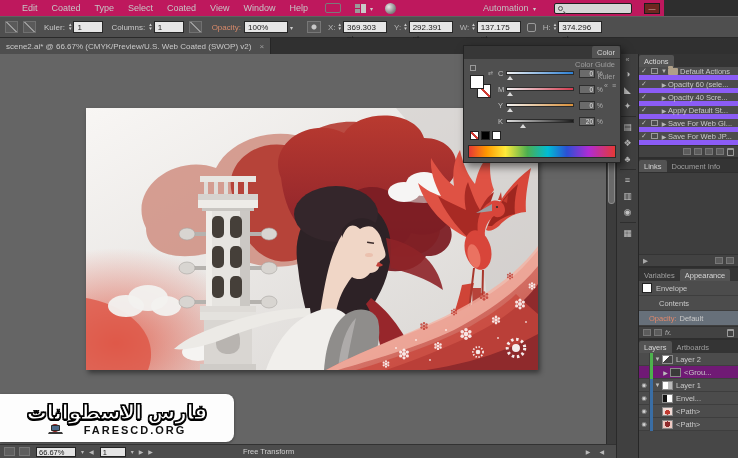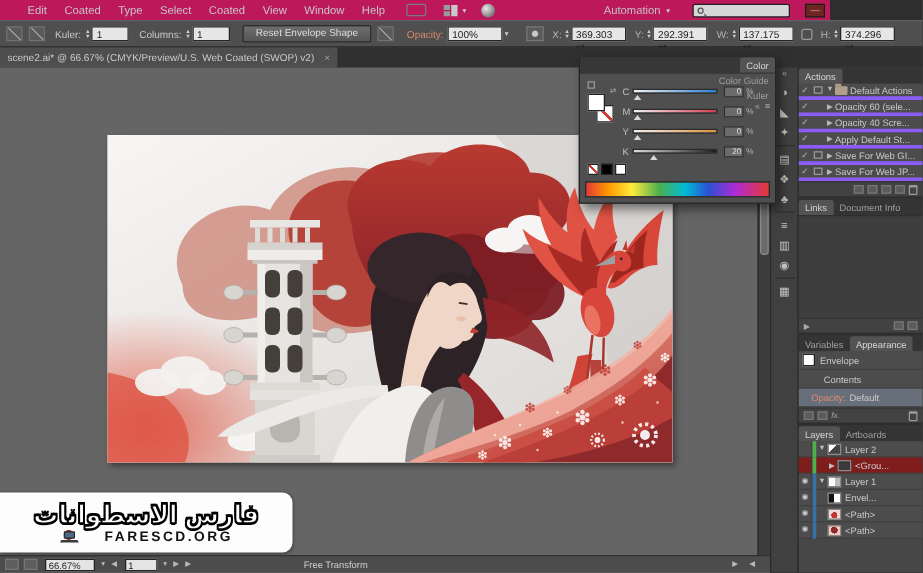--- a/index.html
+++ b/index.html
@@ -101,21 +101,21 @@
   .dock-ico { width:16px; height:14px; margin:1px 0; color:#c2c2c2; font-size:9px; line-height:14px;
      text-align:center; }
   .dock-sep { width:16px; height:1px; background:#2e2e2e; margin:2px 0; }
 
   
   #panels { position:absolute; left:638px; top:0; width:100px; height:404px; background:#474747;
      border-left:1px solid #262626; font-size:7.5px; color:#c9c9c9; }
   .ptabs { height:13px; background:#343434; display:flex; align-items:flex-end; }
   .ptab { padding:1px 5px; height:12px; line-height:11px; color:#9f9f9f; }
   .ptab.on { background:#535353; color:#d6d6d6; border-radius:2px 2px 0 0; }
-  .prow { height:13px; display:flex; align-items:center; border-bottom:3px solid #8b5cf6;
+  .prow { height:13px; display:flex; align-items:center; border-bottom:5px solid #8b5cf6;
      background:#4c4c4c; padding-left:2px; }
   .prow .chk { width:10px; color:#b9b9b9; font-size:7px; }
   .prow .dlg { width:7px; height:6px; border:1px solid #9a9a9a; margin-right:2px; }
   .prow .dlg.empty { border-color:transparent; }
   .prow .tri { width:8px; color:#b5b5b5; font-size:6px; text-align:center; }
   .folder { width:10px; height:7px; background:#b0a089; border-radius:1px; position:relative; margin-right:2px; }
   .folder::before { content:""; position:absolute; left:0; top:-2px; width:5px; height:2px;
      background:#b0a089; border-radius:1px 1px 0 0; }
   .ptool { height:12px; background:#424242; border-top:1px solid #343434; display:flex;
      align-items:center; justify-content:flex-end; gap:3px; padding:0 4px; color:#a9a9a9; font-size:6.5px; }
@@ -125,21 +125,21 @@
   .gap { height:2px; background:#2e2e2e; }
 
   .arow { height:15px; display:flex; align-items:center; background:#4c4c4c;
      border-bottom:1px solid #3e3e3e; padding-left:3px; }
   .arow.sel { background:#67707a; }
   .sw-white { width:10px; height:10px; background:#fff; border:1px solid #222; margin-right:4px; }
   .op-link { color:#e0886c; margin-right:3px; }
 
   .lrow { height:13px; display:flex; align-items:center; background:#4c4c4c;
      border-bottom:1px solid #3e3e3e; }
-  .lrow.sel { background:#7f1d1d;align-items:center; }
+  .lrow.sel { background:#701a75;align-items:center; }
   .eyebox { width:11px; text-align:center; font-size:6px; color:#d2d2d2; border-right:1px solid #3e3e3e;
      height:13px; line-height:13px; }
   .cbar { width:3px; height:13px; }
   .cbar.green { background:#4db24d; }
   .cbar.blue { background:#3a6ea5; }
   .lrow .tri { width:9px; font-size:6px; color:#bdbdbd; text-align:center; }
   .thumb { width:11px; height:9px; background:#fff; border:1px solid #8a8a8a; margin-right:3px; }
   .t-g1 { background:linear-gradient(135deg,#fff 40%,#444 41%); }
   .t-g2 { background:#3a3a3a; }
   .t-b1 { background:linear-gradient(90deg,#fff 55%,#bbb 56%); }
@@ -220,21 +220,20 @@
     <span>▲</span>
     <span>▼</span>
   </span>
   <span class="fld small">1</span>
   <span class="lbl">Columns:</span>
   <span class="st">
     <span>▲</span>
     <span>▼</span>
   </span>
   <span class="fld small">1</span>
-  <span id="resetbtn">Reset Envelope Shape</span>
   <span class="cb-ico"></span>
   <span class="op-label">Opacity:</span>
   <span class="opfld">
     <span class="fld num">100%</span>
     <span class="ddm">▾</span>
   </span>
   <span class="style-ico"></span>
   <span class="xywh-lbl">X:</span>
   <span class="st">
     <span>▲</span>

